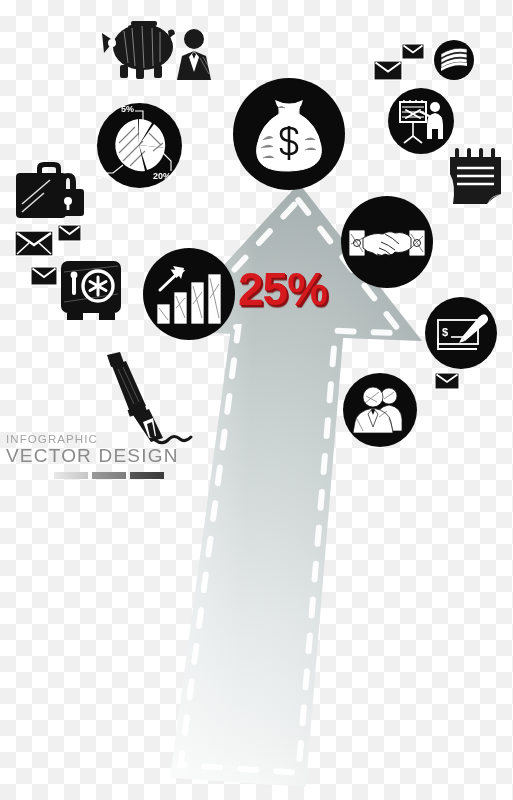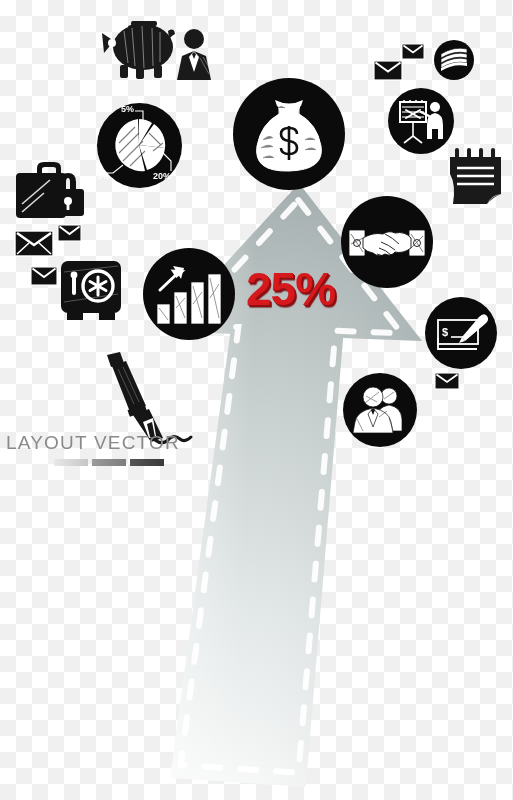--- a/index.html
+++ b/index.html
@@ -125,21 +125,21 @@
                  L396 329
                  L330 329
                  L310 772
                  L192 769
                  L233 329
                  L178 329 Z" fill="none" stroke="#ffffff" stroke-width="6" stroke-linecap="round" stroke-dasharray="16 20" opacity="0.92"></path>
       </g>
     </svg>
   </div>
 
-  <div class="pct" style="left:246px; top:266px;">25%</div>
+  <div class="pct" style="left:238px; top:266px;">25%</div>
 
   <div class="flat" style="left:98px; top:13px; width:82px; height:68px;">
     <svg width="82" height="68" viewBox="0 0 82 68">
       <g fill="#1a1a1a">
         <ellipse cx="45" cy="34" rx="30" ry="23"></ellipse>
         <path d="M16 28 L4 20 L6 40 Z"></path>
         <circle cx="14" cy="30" r="4" fill="#ffffff"></circle>
         <rect x="33" y="8" width="26" height="5" rx="2"></rect>
         <path d="M30 13 q14 -7 28 0 l-2 5 q-12 -5 -24 0 Z"></path>
         <rect x="22" y="52" width="8" height="13" rx="2"></rect>
@@ -457,21 +457,22 @@
         <line x1="23" y1="23" x2="34" y2="29"></line>
         <line x1="41" y1="26" x2="51" y2="19"></line>
         <line x1="14" y1="46" x2="20" y2="58"></line>
         <line x1="46" y1="45" x2="50" y2="57"></line>
         <line x1="36" y1="44" x2="44" y2="38"></line>
       </g>
     </svg>
   </div>
 
   <div class="caption">
-    <div class="line2">LAYOUT VECTOR</div>
+    <div class="line1">INFOGRAPHIC</div>
+    <div class="line2">VECTOR DESIGN</div>
     <div class="swatches">
       <div class="sw" style="background:linear-gradient(90deg,#e8e8e8,#c6c6c6);"></div>
       <div class="sw" style="background:linear-gradient(90deg,#9a9a9a,#7d7d7d);"></div>
       <div class="sw" style="background:linear-gradient(90deg,#555555,#3a3a3a);"></div>
     </div>
   </div>
 
 </div>
 
 </body></html>

